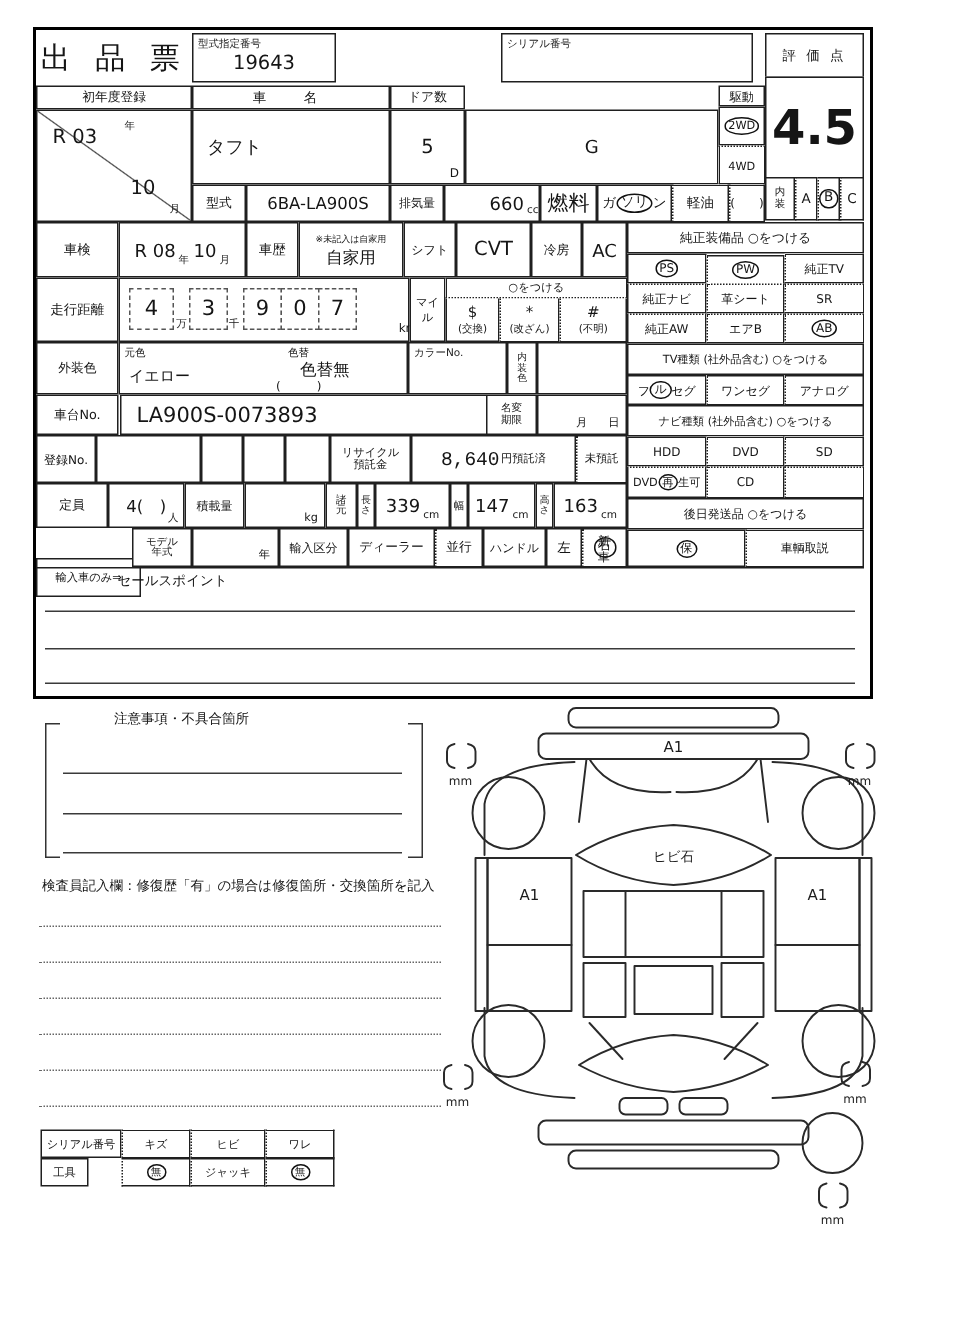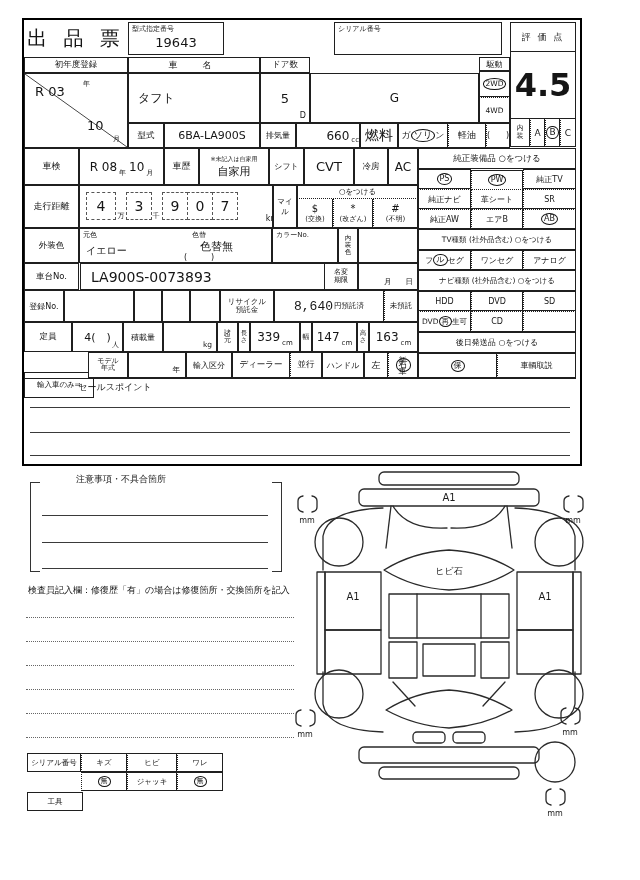--- a/index.html
+++ b/index.html
@@ -268,21 +268,21 @@
 <div class="dotline" style="left:26px;top:641px;width:268px;"></div>
 <div class="dotline" style="left:26px;top:665px;width:268px;"></div>
 <div class="dotline" style="left:26px;top:689px;width:268px;"></div>
 <div class="dotline" style="left:26px;top:713px;width:268px;"></div>
 <div class="dotline" style="left:26px;top:737px;width:268px;"></div>
 
 <div class="c" style="left:27px;top:753px;width:54px;height:19px;font-size:7.5px;">シリアル番号</div>
 <div class="c dotL" style="left:81px;top:753px;width:46px;height:19px;font-size:7.5px;">キズ</div>
 <div class="c dotL" style="left:127px;top:753px;width:50px;height:19px;font-size:7.5px;">ヒビ</div>
 <div class="c dotL" style="left:177px;top:753px;width:46px;height:19px;font-size:7.5px;">ワレ</div>
-<div class="c" style="left:27px;top:772px;width:56px;height:19px;font-size:7.5px;margin-top:20px;">工具</div>
+<div class="c" style="left:27px;top:772px;width:32px;height:19px;font-size:7.5px;">工具</div>
 <div class="c dotL" style="left:81px;top:772px;width:46px;height:19px;">
     <span class="ovl" style="font-size:7px;">無</span>
   </div>
 <div class="c dotL" style="left:127px;top:772px;width:50px;height:19px;font-size:7.5px;">ジャッキ</div>
 <div class="c dotL" style="left:177px;top:772px;width:46px;height:19px;">
     <span class="ovl" style="font-size:7px;">無</span>
   </div>
 
 <svg style="position:absolute;left:293px;top:466px;" width="332" height="352" viewBox="0 0 332 352">
   <g fill="none" stroke="#2a2a2a" stroke-width="1.3" stroke-linejoin="round" stroke-linecap="round">

